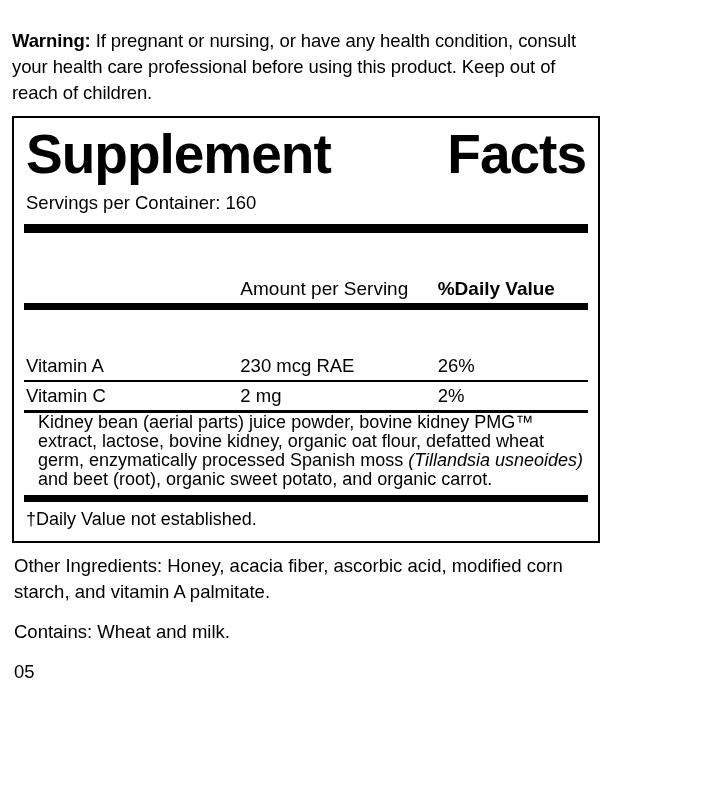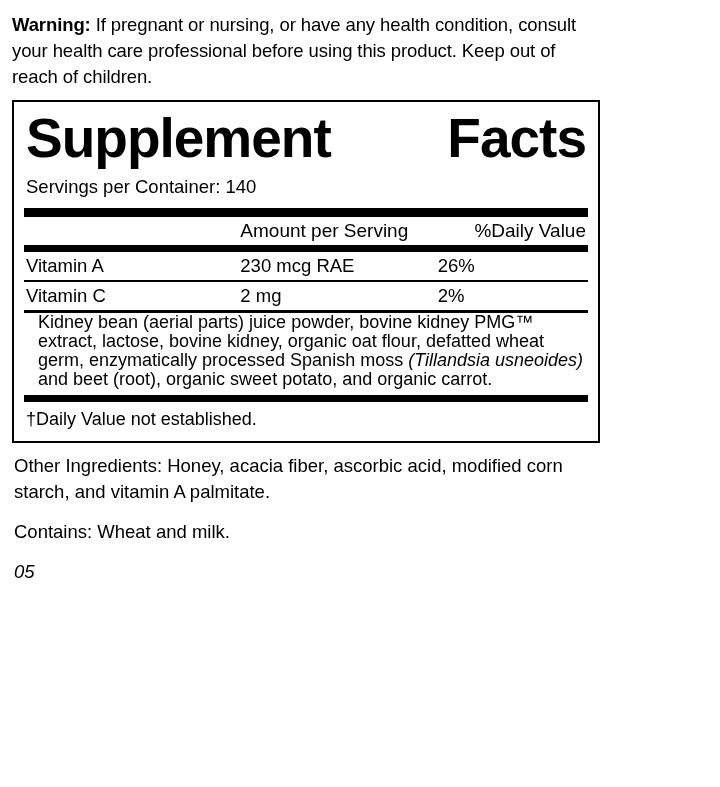--- a/index.html
+++ b/index.html
@@ -12,21 +12,21 @@
     height: 787px;
     font-family: "Liberation Sans", sans-serif;
     color: #000000;
     -webkit-font-smoothing: antialiased;
   }
   .page {
     position: relative;
     width: 612px;
     height: 787px;
     box-sizing: border-box;
-    padding: 8px 12px 0 12px;
+    padding: 24px 12px 0 12px;
   }
 
   
   .warning {
     font-size: 18.5px;
     line-height: 26px;
     margin: 4px 0 10px 0;
     letter-spacing: -0.1px;
   }
   .warning .bold {
@@ -63,39 +63,40 @@
   .rule-thick-sm {
     height: 7px;
     background: #000;
     margin: 0;
   }
 
   table.facts {
     width: 100%;
     border-collapse: collapse;
     font-size: 18.5px;
+    margin-top: 42px;
   }
   table.facts td, table.facts th {
     padding: 3px 2px 3px 2px;
     vertical-align: bottom;
     font-weight: normal;
     text-align: left;
   }
   .col-name { width: 38%; }
   .col-amt  { width: 35%; }
   .col-dv   { width: 27%; text-align: right; }
 
   .head-row th {
     font-weight: bold;
     font-size: 19px;
     padding-top: 5px;
     padding-bottom: 5px;
   }
   .head-row th.col-amt { text-align: left; }
-  .head-row th.col-dv { text-align: right; }
+  .head-row th.col-dv { text-align: left; font-weight: bold; }
 
   tr.divider td {
     padding: 0;
     height: 1.5px;
     background: #000;
   }
 
   .blend-row td {
     padding-top: 6px;
     padding-bottom: 1px;
@@ -116,41 +117,40 @@
   
   .below {
     font-size: 18.5px;
     line-height: 26px;
     padding: 10px 2px 0 2px;
   }
   .below p { margin: 0 0 14px 0; }
   .code {
     font-size: 18.5px;
     padding: 2px 2px 0 2px;
-    font-style: italic;
   }
 </style>
 </head>
 <body>
 
 <div class="page">
 
   <div class="warning">
     <span class="bold">Warning:</span><span> If pregnant or nursing, or have any health condition, consult your health care professional before using this product. Keep out of reach of children.</span>
   </div>
 
   <div class="panel">
 
     <div class="sf-title">
       <span>Supplement</span>
       <span>Facts</span>
     </div>
 
     <div class="serving-lines">
-      <div>Servings per Container: 140</div>
+      <div>Servings per Container: 160</div>
     </div>
 
     <div class="rule-thick"></div>
 
     <table class="facts">
       <tbody>
           <tr class="head-row">
         <th class="col-name"></th>
         <th class="col-amt">Amount per Serving</th>
         <th class="col-dv">%Daily Value</th>

